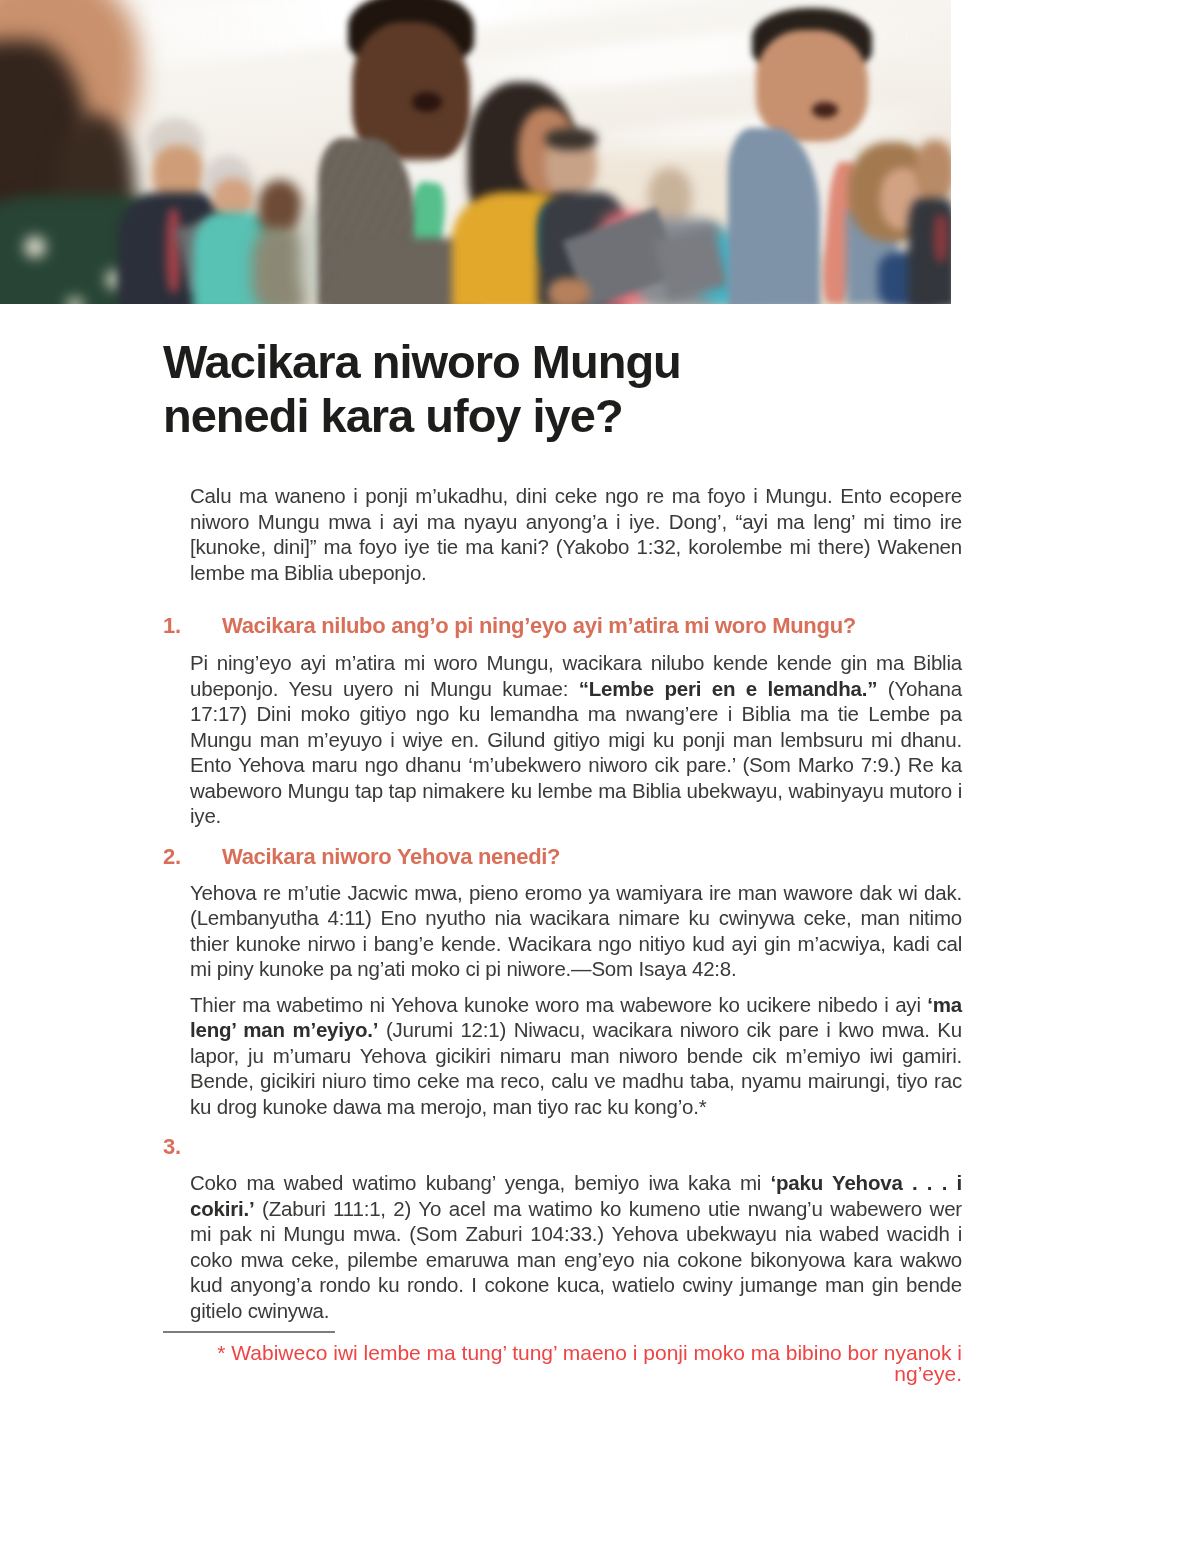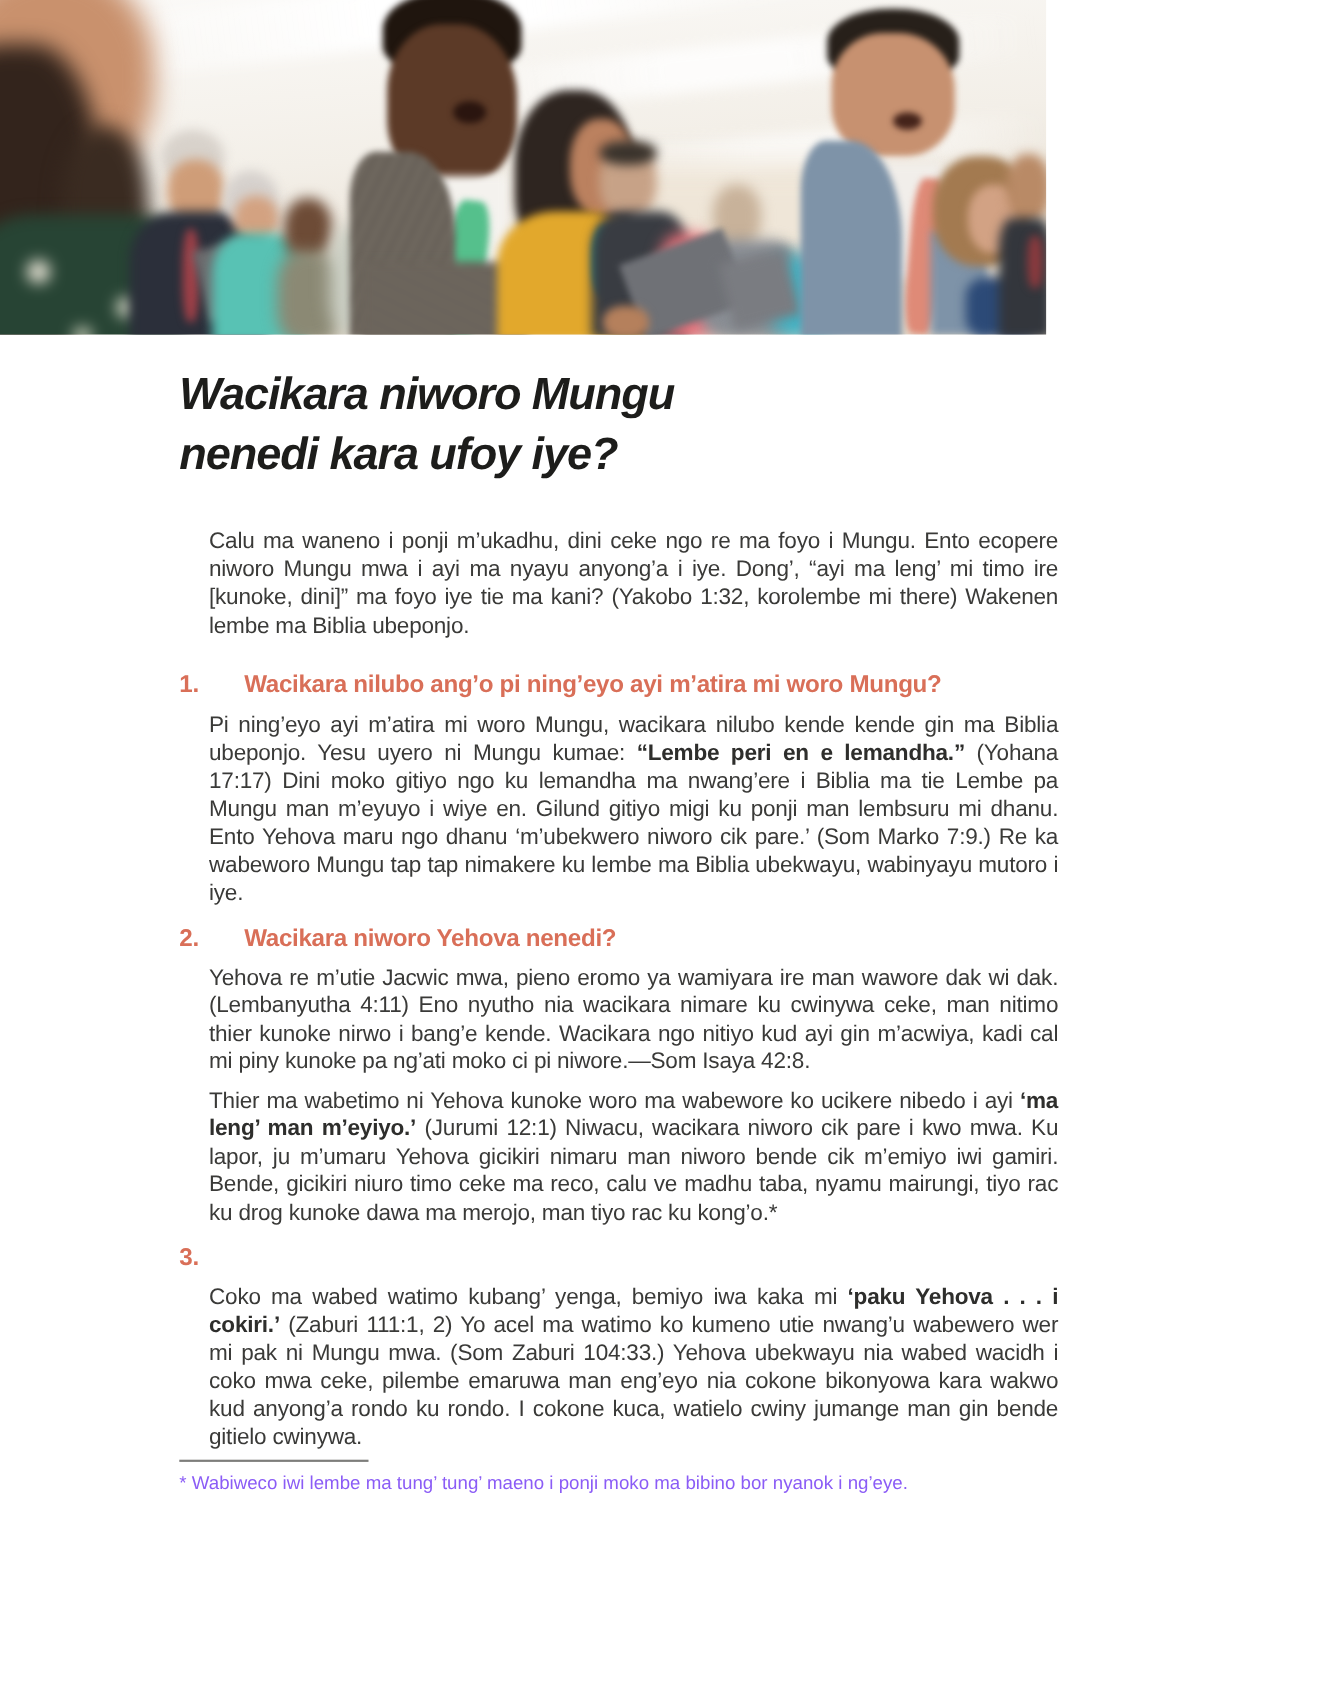--- a/index.html
+++ b/index.html
@@ -21,43 +21,43 @@
     display:flex;flex-direction:column;align-items:center;
   }
   #lesson-number{
     margin-top:88px;font-size:92px;line-height:96px;font-weight:bold;
     color:#ffffff;letter-spacing:-3px;transform:scaleX(.92);
   }
   #lesson-underline{width:104px;height:13px;background:#ffffff;margin-top:4px;}
   
   #article{position:relative;padding:0 238px 0 163px;}
   #title{
-    font-size:41px;line-height:54px;font-weight:bold;
-    color:#1d1d1b;letter-spacing:-1px;white-space:pre-line;font-style:italic;
+    font-size:47px;line-height:54px;font-weight:bold;
+    color:#1d1d1b;letter-spacing:-1px;white-space:pre-line;
   }
   .para{
     margin:10px 0 0 27px;font-size:20.5px;line-height:25.5px;
     letter-spacing:-.2px;text-align:justify;color:#3a3a38;
   }
   #intro{margin-top:40px;}
   .question{
     display:flex;margin-top:14px;font-size:22px;line-height:27px;
     font-weight:bold;color:#d96f58;letter-spacing:-.3px;
   }
   .q-num{width:27px;flex:none;}
   .q-text{white-space:pre-line;margin-left:32px;}
   #q1{margin-top:27px;}
   #p1{margin-top:11px;}
   .para b{font-weight:bold;color:#2e2e2c;}
   
   #footnote-rule{
     margin:8px 0 0 0;width:172px;height:0;border-top:2px solid #7d7d7b;
   }
   #footnote{
-    margin-top:9px;font-size:17px;line-height:21px;color:#8b5cf6;letter-spacing:0;
+    margin-top:9px;font-size:21px;line-height:21px;color:#ef4444;letter-spacing:0;text-align:right;
   }
 </style>
 </head>
 <body>
 
 <div id="page">
 
   <div id="header">
 
     <div id="photo">

